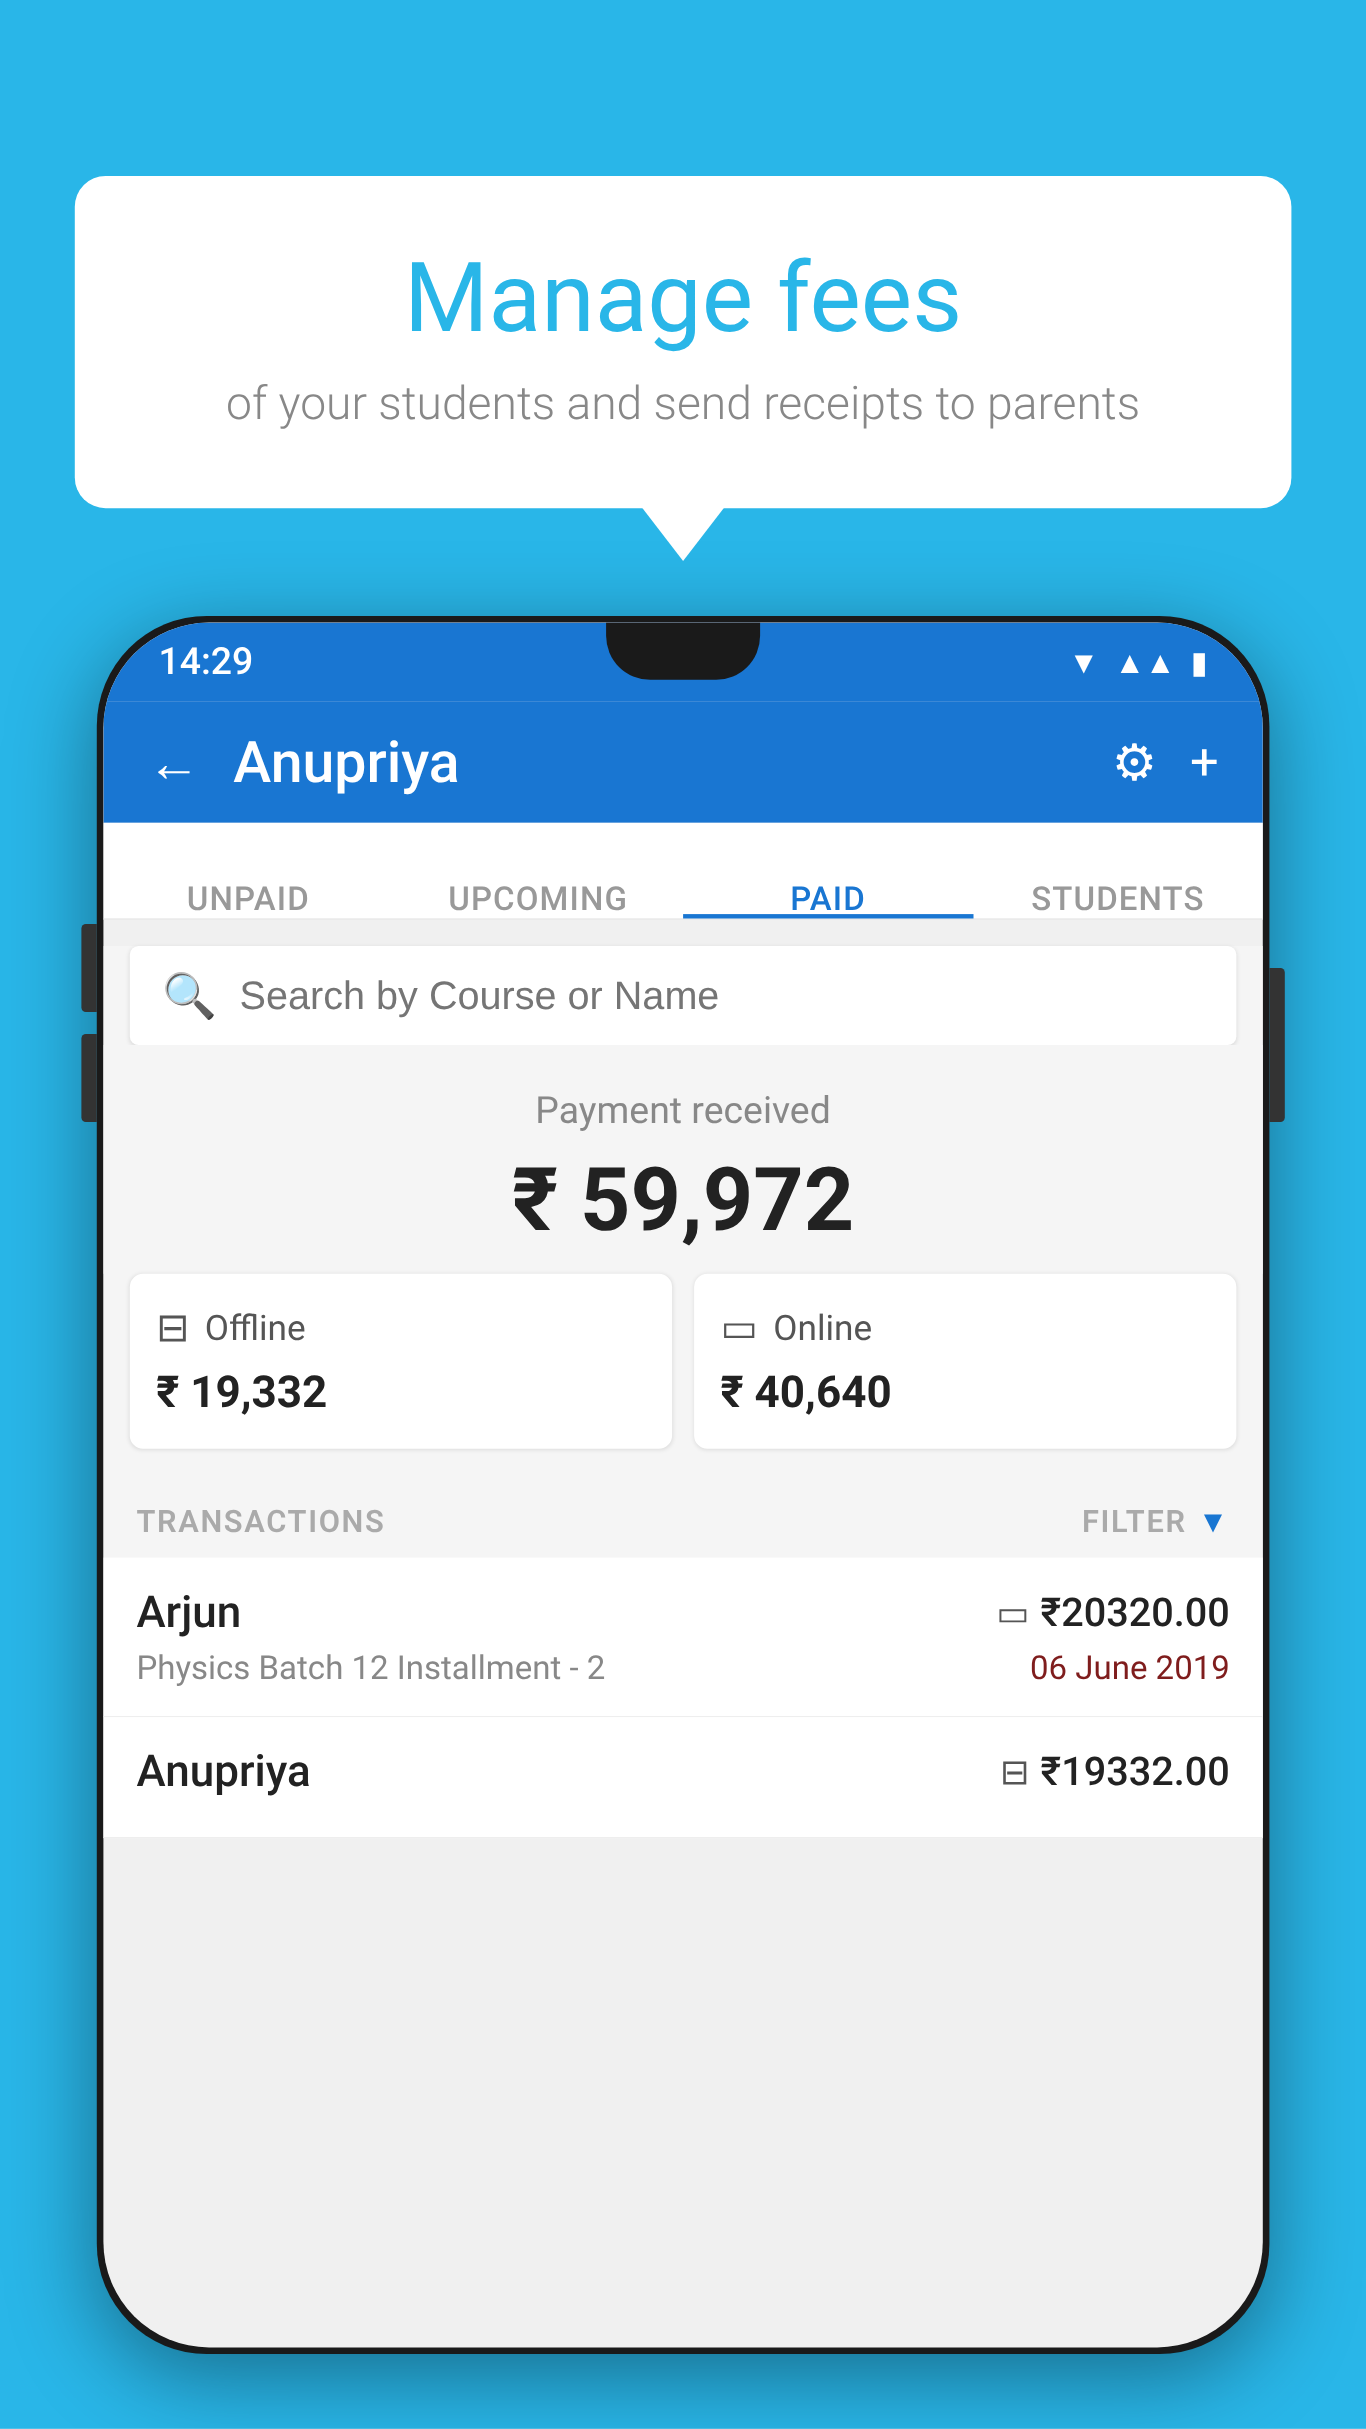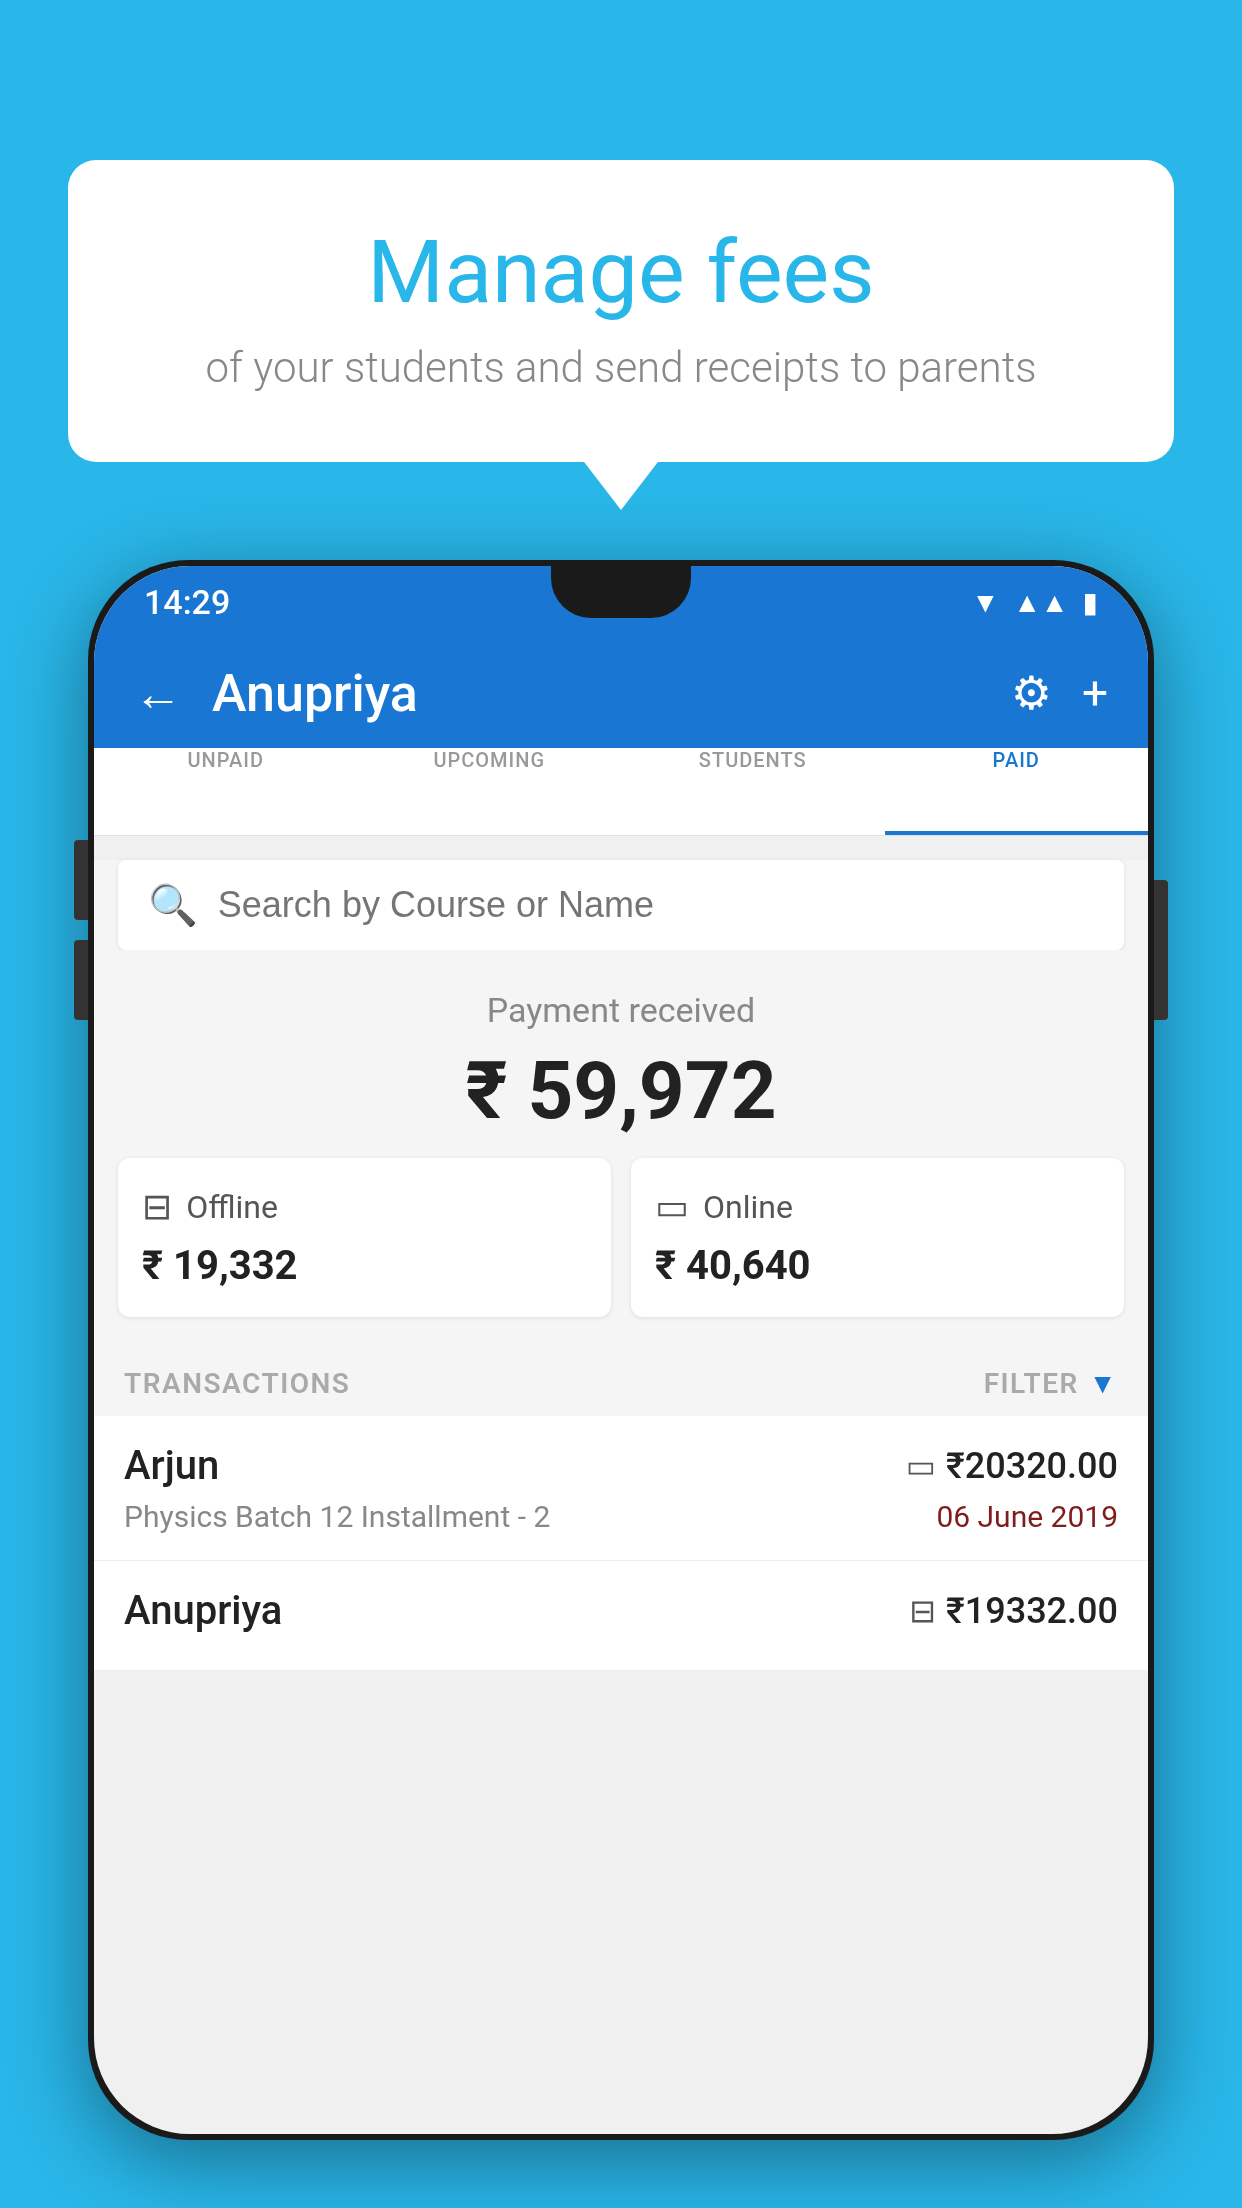--- a/index.html
+++ b/index.html
@@ -144,23 +144,23 @@
     
     .tabs {
       background: white;
       display: flex;
       height: 88px;
       border-bottom: 1px solid #e0e0e0;
     }
     .tab {
       flex: 1;
       display: flex;
-      align-items: flex-start;
+      align-items: flex-end;
       justify-content: center;
-      font-size: 20px;
+      font-size: 30px;
       font-weight: 500;
       color: #999;
       letter-spacing: 1px;
       cursor: pointer;
       position: relative;
     }
     .tab.active {
       color: #1976D2;
     }
     .tab.active::after {
@@ -389,25 +389,25 @@
         </div>
       </div>
 
       <div class="tabs">
         <div class="tab">
           <span>UNPAID</span>
         </div>
         <div class="tab">
           <span>UPCOMING</span>
         </div>
+        <div class="tab active">
+          <span>PAID</span>
+        </div>
         <div class="tab">
           <span>STUDENTS</span>
-        </div>
-        <div class="tab active">
-          <span>PAID</span>
         </div>
       </div>
 
       <div class="content">
 
         <div class="search-bar">
           <span class="search-icon">🔍</span>
           <input type="text" placeholder="Search by Course or Name" style="">
         </div>
 

